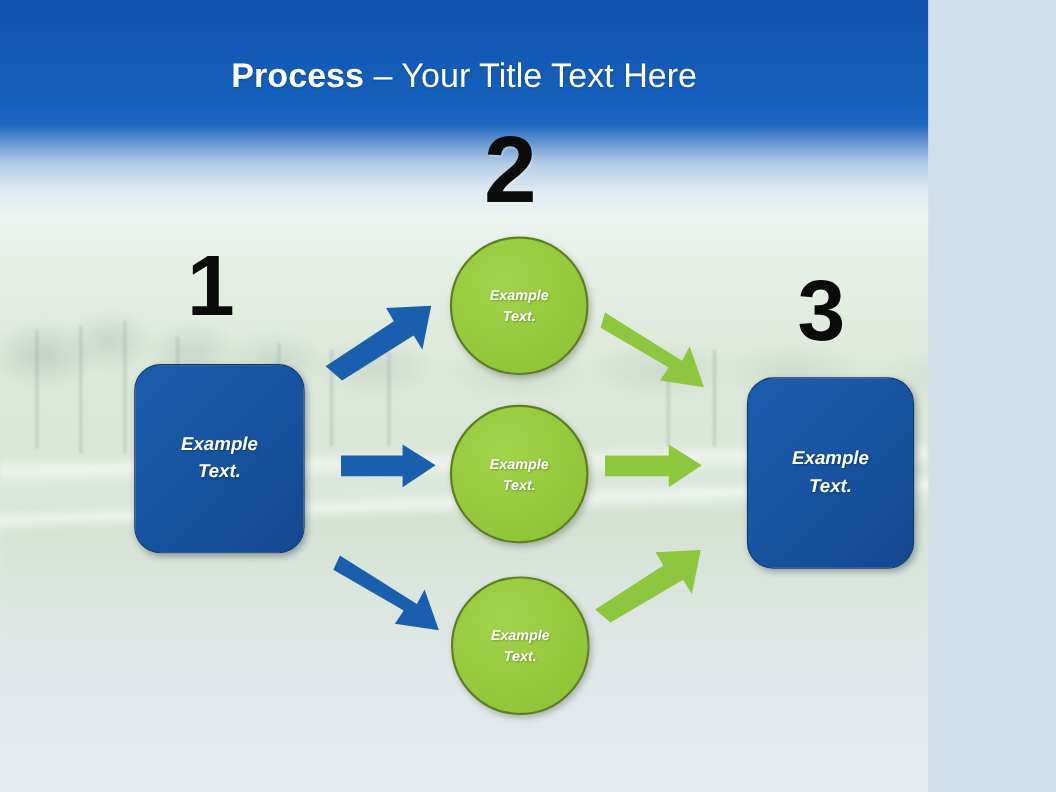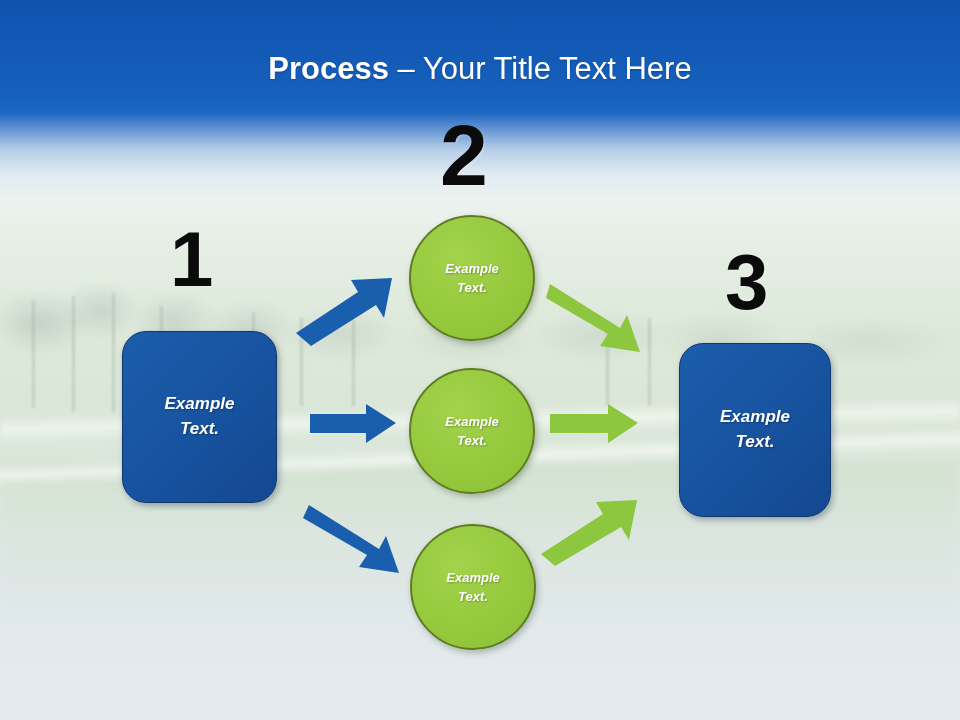--- a/index.html
+++ b/index.html
@@ -4,21 +4,21 @@
 <style>
   * { margin:0; padding:0; box-sizing:border-box; }
   html, body { width:960px; height:720px; overflow:hidden; }
   body {
     font-family:"Liberation Sans", sans-serif;
     background:#cfe0ea;
     position:relative;
   }
 
   
-  #stage { position:absolute; inset:0; width:960px; height:720px; overflow:hidden; }
+  #stage { position:absolute; inset:0; width:844px; height:720px; overflow:hidden; }
 
   .bg-base{
     position:absolute; inset:0;
     background:
       linear-gradient(to bottom,
         #dfe9f0 0px,
         #e3ecf2 80px,
         #e9f0f2 170px,
         #dfeade 240px,
         #d9e6d6 330px,

